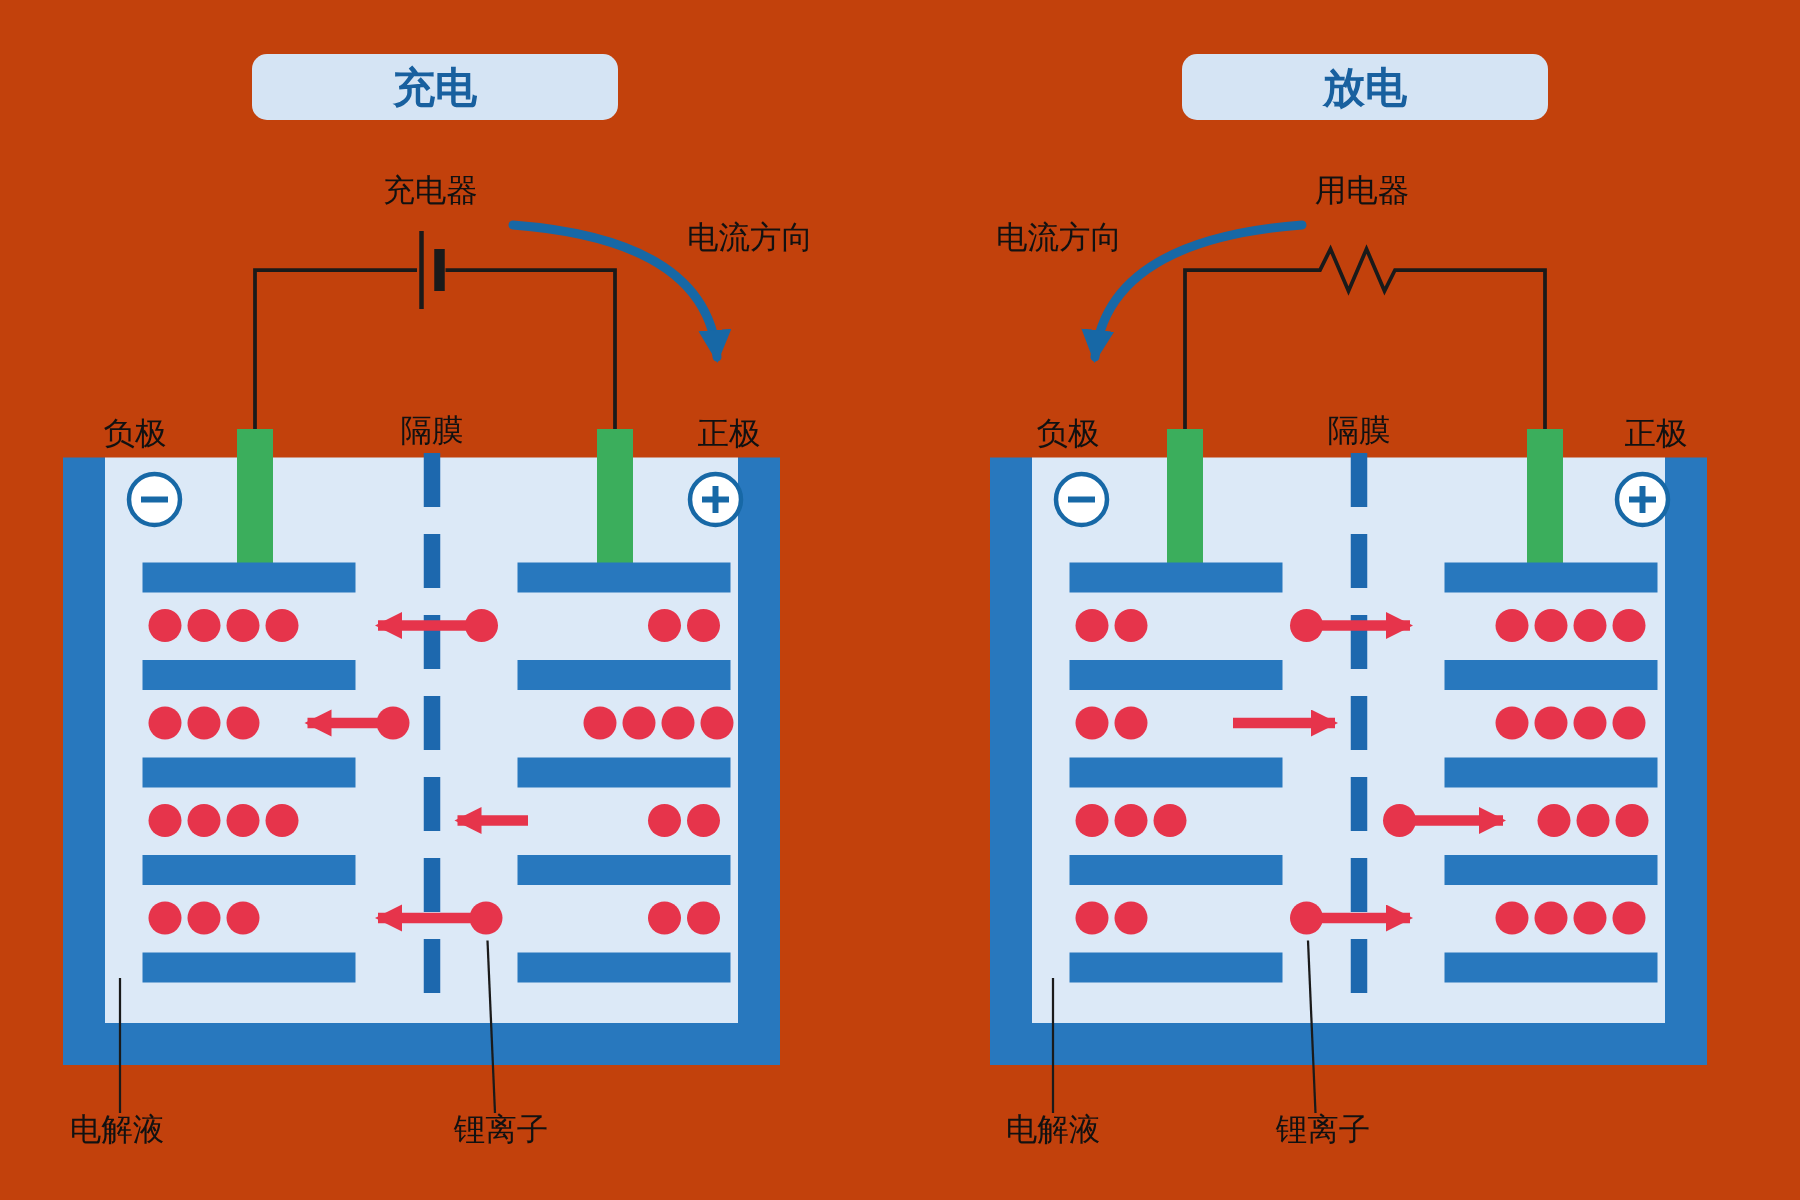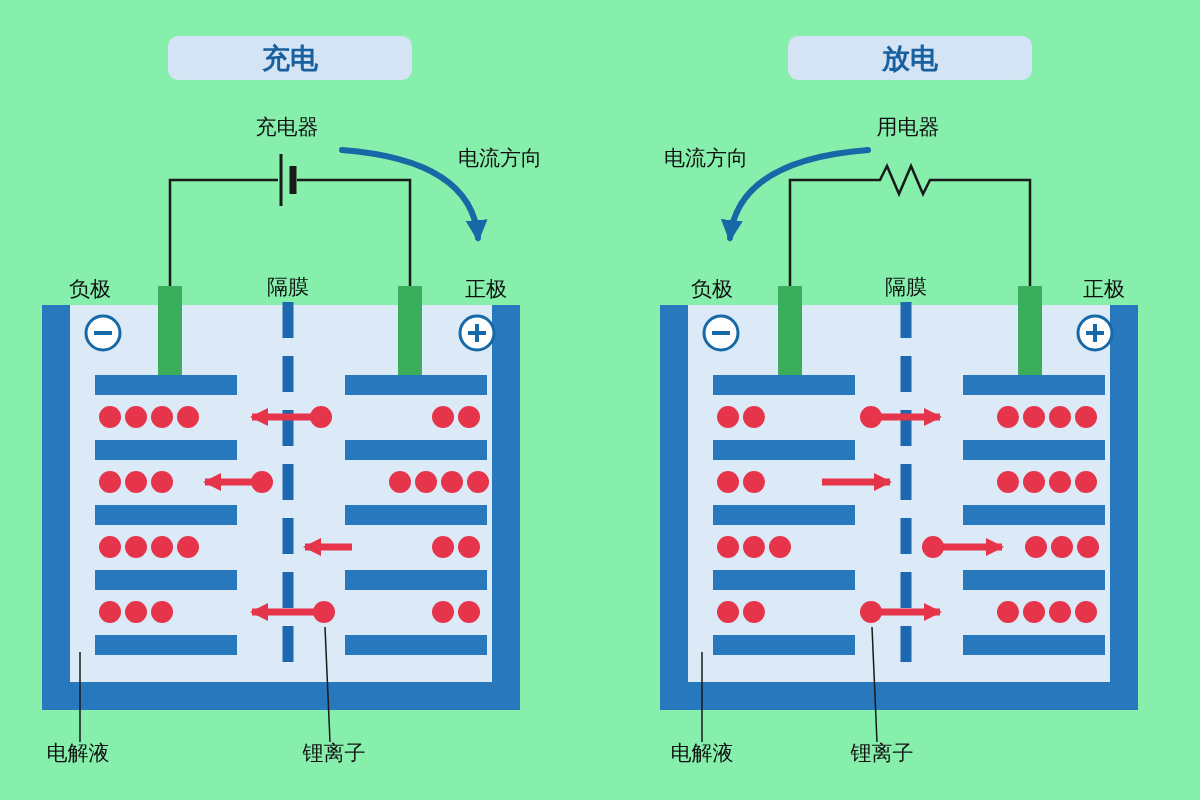--- a/index.html
+++ b/index.html
@@ -1,20 +1,20 @@
 <!DOCTYPE html>
 <html><head>
 <meta charset="utf-8">
 <style>
   html, body { margin: 0; padding: 0; background: #ffffff; }
   .stage {
     position: relative;
     width: 1200px;
     height: 800px;
-    background: #86efac;
+    background: #c2410c;
     font-family: "Liberation Sans", "DejaVu Sans", sans-serif;
     overflow: hidden;
   }
   svg { display: block; }
   text {
     font-family: "Liberation Sans", "DejaVu Sans", sans-serif;
     fill: #111111;
   }
   .panel-title {
     font-size: 28px;

